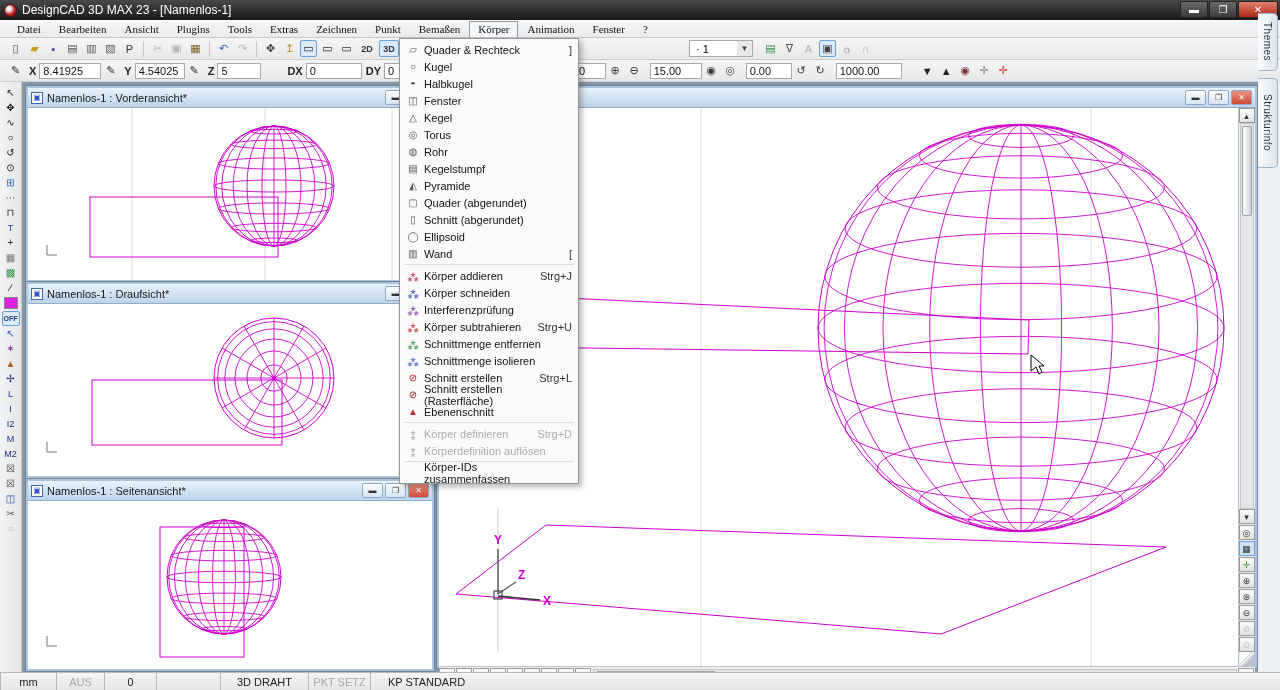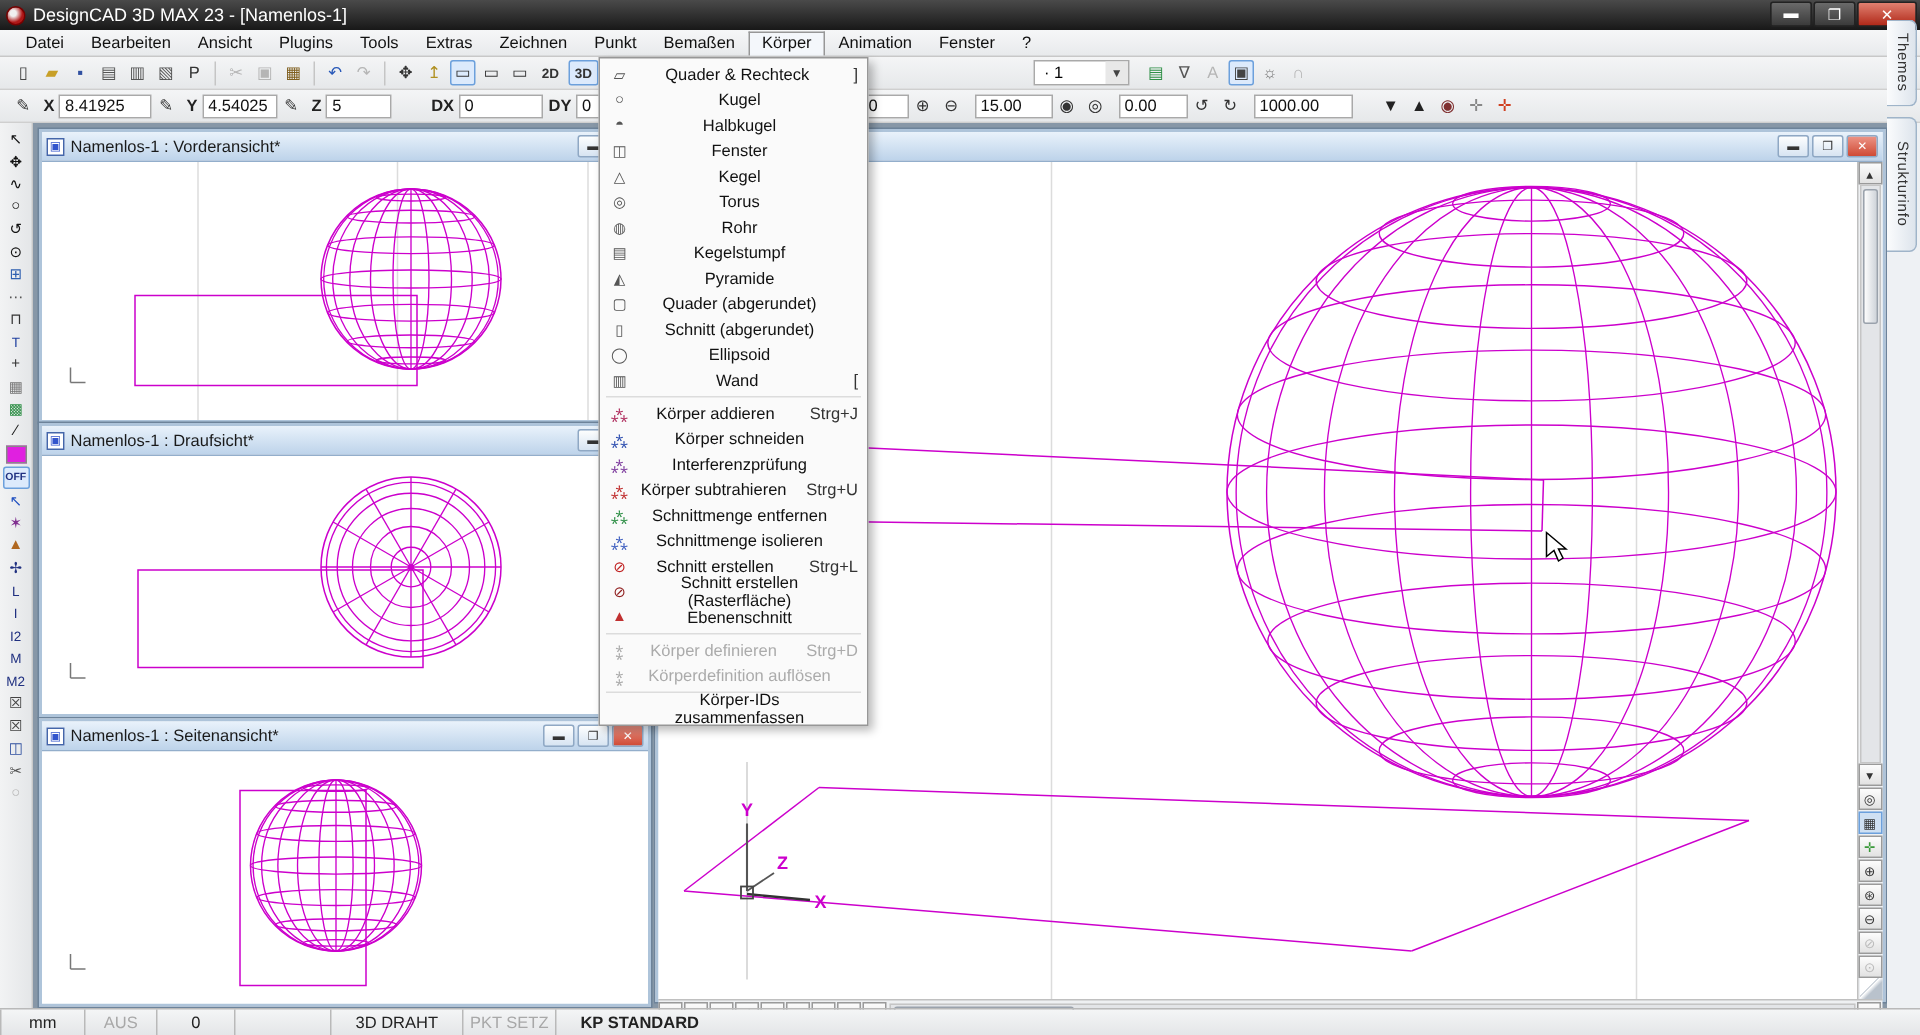--- a/index.html
+++ b/index.html
@@ -12,21 +12,21 @@
     background:linear-gradient(#4a4a4a,#181818); color:#fff; display:flex; align-items:center;
     padding-left:4px; font-size:12px;text-align:center; }
   #app-icon { width:13px; height:13px; border-radius:50%; background:radial-gradient(circle at 35% 35%, #f0f0f0 20%, #b01818 60%); border:1px solid #700; margin-right:5px; }
   #win-controls { position:absolute; right:2px; top:1px; display:flex; gap:1px; }
   .wbtn { width:28px; height:17px; display:flex; align-items:center; justify-content:center;
     color:#fff; font-size:10px; background:linear-gradient(#6a6a6a,#3a3a3a); border:1px solid #222; border-radius:2px; }
   .wbtn.close { background:linear-gradient(#e08070,#b02818); width:40px; }
 
   #menubar { position:absolute; left:0; top:20px; width:1280px; height:18px;
     background:linear-gradient(#f6f7f8,#e8eaec); border-bottom:1px solid #c8c8c8; display:flex; align-items:center; padding-left:8px; }
-  .menu-item { padding:2px 9px; color:#111; }
+  .menu-item { padding:2px 9px; color:#111;font-family:Liberation Serif, serif; }
   .menu-item.open { background:#f4f7fb; border:1px solid #979797; border-bottom:none; padding:1px 8px 2px; }
 
   .toolbar { position:absolute; left:0; width:1280px; height:22px;
     background:linear-gradient(#f4f5f6,#e6e8ea); border-bottom:1px solid #cfcfcf;
     display:flex; align-items:center; padding-left:6px; }
   #toolbar1 { top:38px; } #toolbar2 { top:60px; }
   .tb-btn { width:17px; height:17px; display:flex; align-items:center; justify-content:center;
     font-size:11px; color:#333; border:1px solid transparent; border-radius:2px; margin:0 1px; }
   .tb-btn.sel { border:1px solid #6ca0dc; background:#dceafc; }
   .tb-btn.dis { color:#b5b5b5; }
@@ -80,21 +80,21 @@
   .scroll-thumb-h { position:absolute; left:2px; top:1px; width:120px; height:10px; background:linear-gradient(#fdfdfd,#cfd4da); border:1px solid #9aa2ac; border-radius:2px; }
   .scroll-track-v { width:14px; flex:1; background:#e3e5e8; border:1px solid #c5c5c5; position:relative; }
   .scroll-thumb-v { position:absolute; top:2px; left:1px; height:90px; width:10px; background:linear-gradient(90deg,#fdfdfd,#cfd4da); border:1px solid #9aa2ac; border-radius:2px; }
   #grip { width:15px; height:14px; background:linear-gradient(135deg,#fff 40%,#b9c2cc 42%, #fff 46%, #b9c2cc 60%); }
 
   
   #korper-menu { position:absolute; left:399px; top:38px; width:180px; background:#fafafa;
     border:1px solid #979797; box-shadow:3px 3px 6px rgba(0,0,0,.28); z-index:50; padding:2px 0; }
   .mi { display:flex; align-items:center; height:17px; padding:0 6px 0 2px; color:#111; }
   .mi .mic { width:22px; text-align:center; font-size:10px; }
-  .mi .lab { flex:1;text-align:center; }
+  .mi .lab { flex:1; }
   .mi .sc { color:#333; margin-left:10px; }
   .mi.dis, .mi.dis .sc { color:#ababab; }
   .msep { height:1px; background:#dcdcdc; margin:2px 4px; }
 
   
   .side-tab { position:absolute; left:1258px; width:20px; background:linear-gradient(90deg,#fbfcfd,#dde4ec);
     border:1px solid #9fb4c9; border-left:none; border-radius:0 5px 5px 0; color:#333;
     display:flex; align-items:center; justify-content:center; }
   .side-tab span { writing-mode:vertical-rl; font-size:10px; letter-spacing:.5px; }
 
@@ -595,16 +595,16 @@
       </div>
     </div>
 
   <div id="statusbar">
   <div class="st-cell" style="width: 56px;">mm</div>
       <div class="st-cell dim" style="width: 48px;">AUS</div>
       <div class="st-cell" style="width: 52px;">0</div>
       <div class="st-cell" style="width: 64px;"></div>
       <div class="st-cell" style="width: 88px;">3D DRAHT</div>
       <div class="st-cell dim" style="width: 62px;">PKT SETZ</div>
-      <div class="st-cell" style="width: 112px; font-weight: bold;">KP STANDARD</div>
+      <div class="st-cell" style="width: 112px;">KP STANDARD</div>
     </div>
 
 </div>
 
 </body></html>

